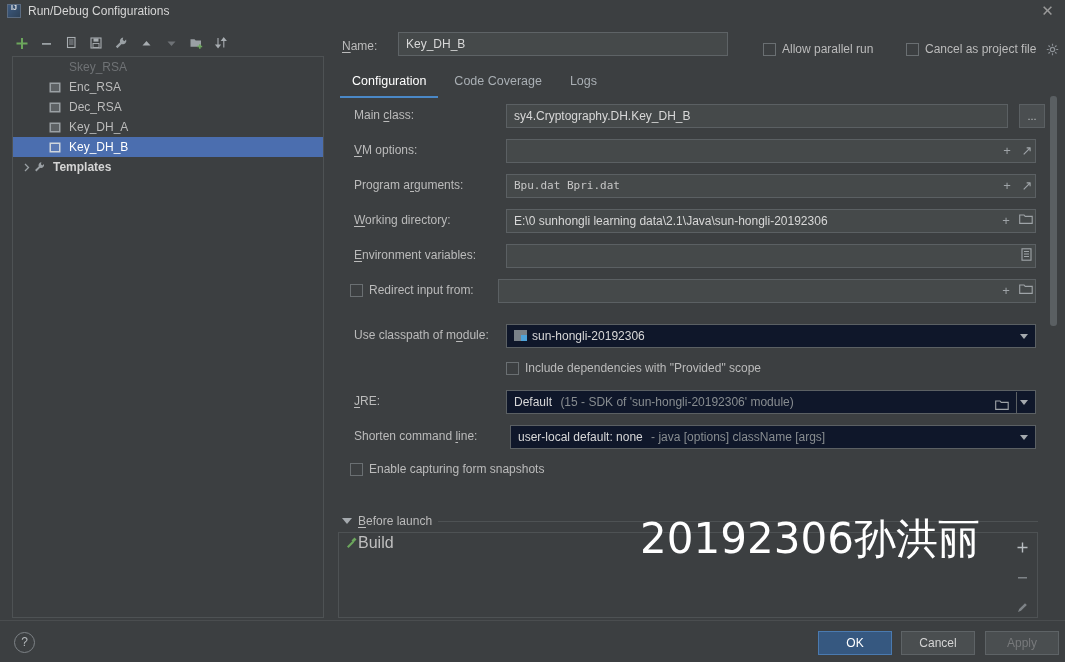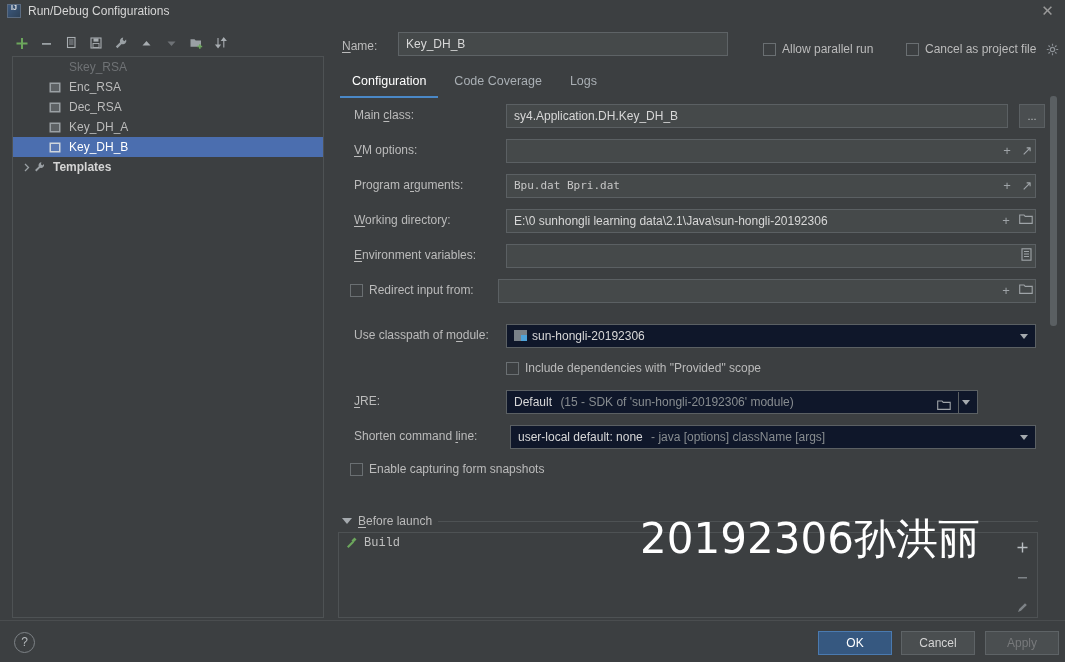--- a/index.html
+++ b/index.html
@@ -156,21 +156,21 @@
     position: absolute; left: 338px; top: 513px; width: 700px; height: 16px;
     display: flex; align-items: center; gap: 6px;
   }
   .bl-twisty { width: 0; height: 0; border-left: 5px solid transparent;
     border-right: 5px solid transparent; border-top: 6px solid #a5aaae; margin-left:4px; }
   .bl-line { flex: 1; height: 1px; background: #4e5254; }
   .bl-panel {
     position: absolute; left: 338px; top: 532px; width: 700px; height: 86px;
     background: #3c3f41; border: 1px solid #4e5254;
   }
-  .bl-item { height: 20px; display: flex; align-items: center; padding-left: 6px; gap: 6px; font-size: 12px; color: #bfbfbf; font-family: Liberation Mono, monospace; }
+  .bl-item { height: 20px; display: flex; align-items: center; padding-left: 6px; font-size: 16px; color: #bfbfbf; }
   .bl-tools {
     position: absolute; right: 1px; top: 1px; width: 28px; height: 84px;
     display: flex; flex-direction: column; align-items: center; padding-top: 4px; gap: 12px;
   }
   .bl-tools .tb { width: 18px; height: 18px; display:flex; align-items:center; justify-content:center; color:#a3a8ac;}
 
   
   .watermark {
     position: absolute; left: 600px; top: 510px; width: 420px; height: 60px;
     font-size: 42px; color: #ffffff; text-align: center;
@@ -364,21 +364,21 @@
     <div class="tabs">
       <div class="tab active">Configuration</div>
       <div class="tab">Code Coverage</div>
       <div class="tab">Logs</div>
     </div>
 
     <div class="form">
 
       <div class="frow">
         <div class="flabel">Main <span class="u">c</span>lass:</div>
-        <div class="field narrow">sy4.Application.DH.Key_DH_B</div>
+        <div class="field narrow">sy4.Cryptography.DH.Key_DH_B</div>
         <div class="field-btn" style="left:681px;">...</div>
       </div>
 
       <div class="frow">
         <div class="flabel"><span class="u">V</span>M options:</div>
         <div class="field"></div>
         <div class="ficon" style="left:662px;">+</div>
         <div class="ficon" style="left:682px;">↗</div>
       </div>
 
@@ -437,21 +437,21 @@
 
       <div class="inline-chk">
         <div class="chk-wrap">
           <span class="chk"></span>
           <span class="lbl">Include dependencies with "Provided" scope</span>
         </div>
       </div>
 
       <div class="frow">
         <div class="flabel"><span class="u">J</span>RE:</div>
-        <div class="combo" style="left:168px;width:472px;padding-right:48px;">
+        <div class="combo" style="left:168px;width:530px;padding-right:48px;">
           <span>Default</span>
           <span class="muted" style="margin-left:5px;">(15 - SDK of 'sun-hongli-20192306' module)</span>
           <span style="position:absolute;right:26px;top:5px;">
             <svg width="14" height="12" viewBox="0 0 14 12">
                 <path d="M0.7 2h4.3l1.2 1.4h7v7H0.7z" fill="none" stroke="#9fa4a8" stroke-width="1.1"></path>
               </svg>
           </span>
           <span style="position:absolute;right:18px;top:1px;width:1px;height:22px;background:#5b6063;"></span>
           <span class="arrow"></span>
         </div>

